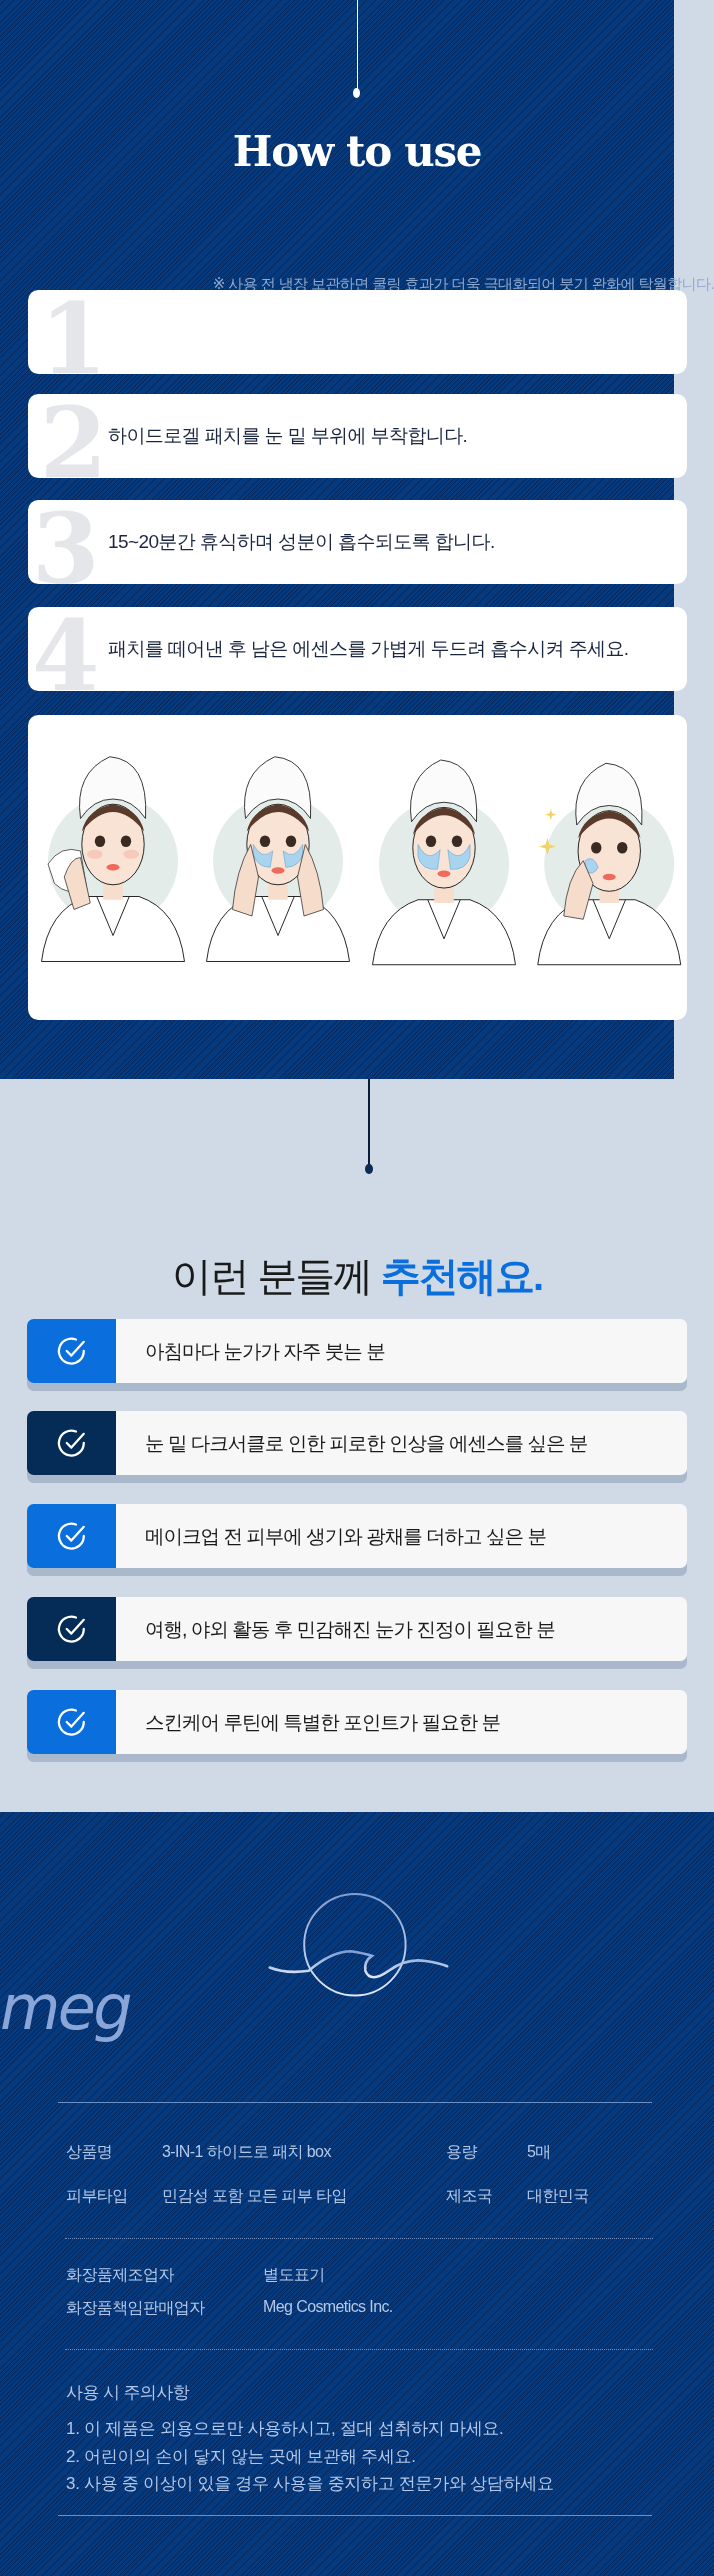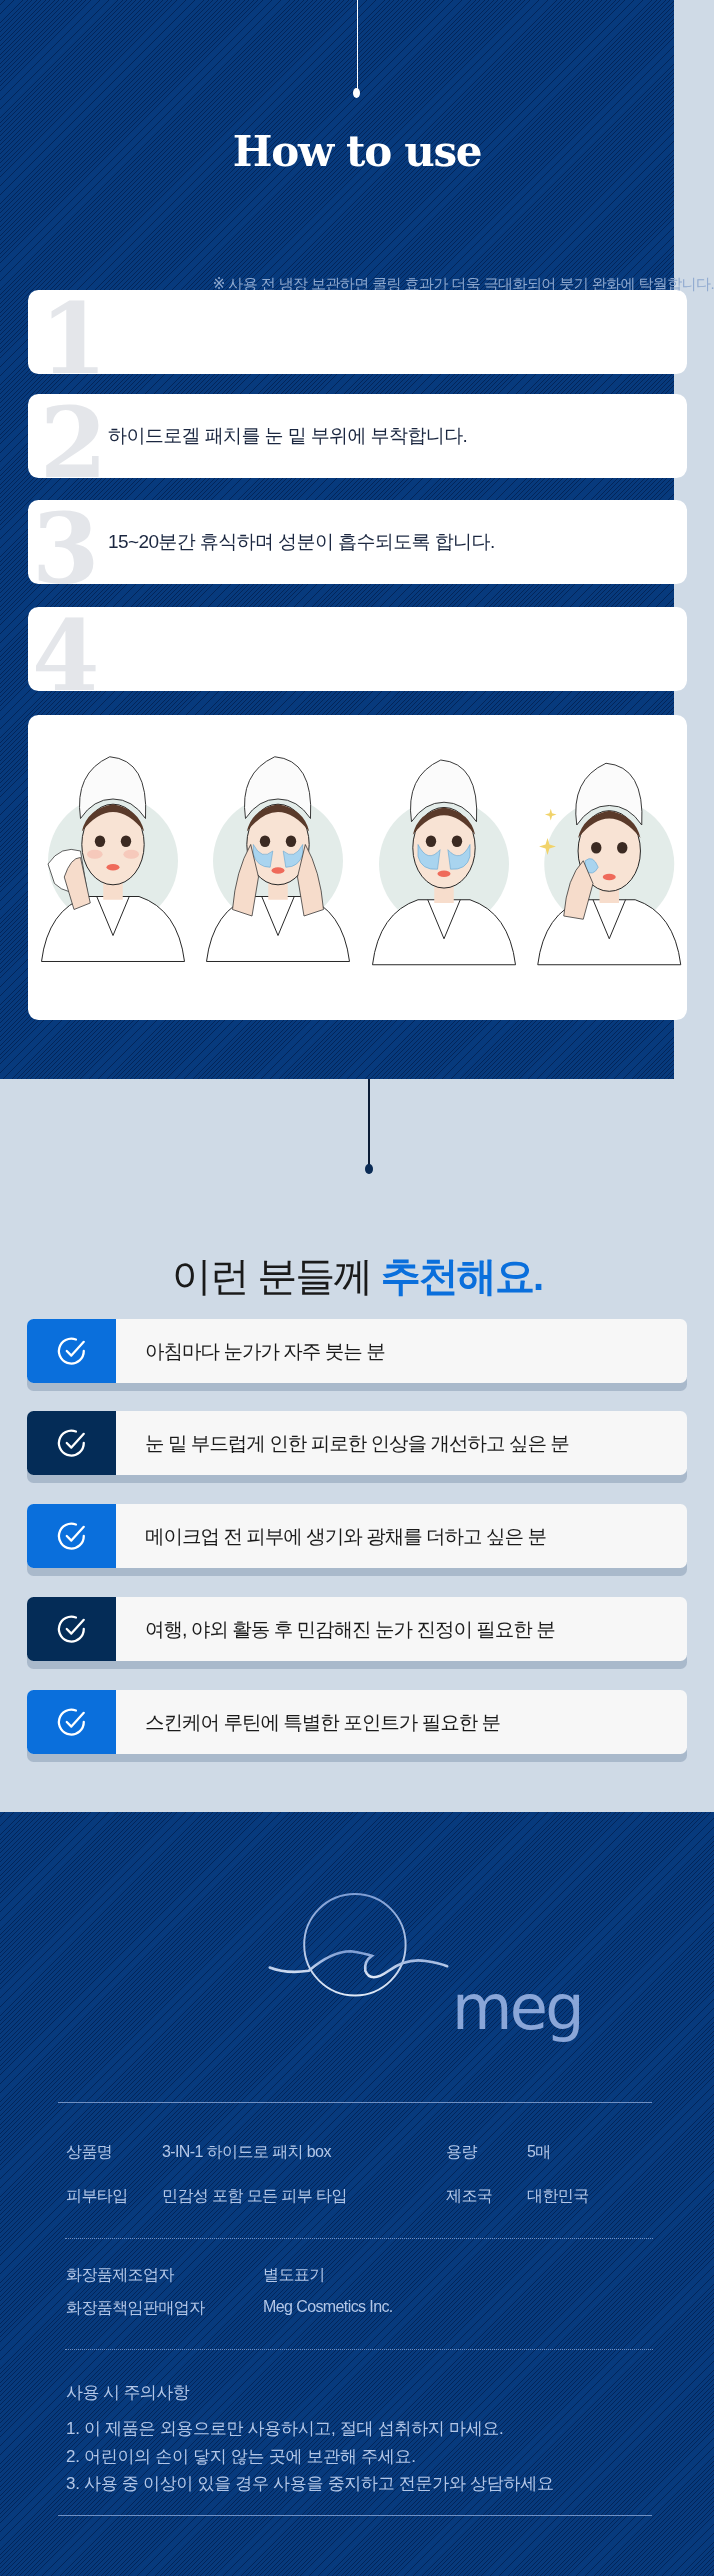--- a/index.html
+++ b/index.html
@@ -29,21 +29,21 @@
   .rec-title { position: absolute; left: 0; top: 170px; width: 714px; text-align: center; font-size: 40px; font-weight: normal; color: #1a1a1a; letter-spacing: -1.9px; }
   .rec-title .accent { color: #0a6fdc; font-weight: bold; }
   .rec-item { position: absolute; left: 27px; width: 660px; height: 72px; }
   .rec-shadow { position: absolute; left: 0; top: 8.4px; width: 660px; height: 64px; background: #a9b9cb; border-radius: 6.5px; }
   .rec-card { position: absolute; left: 0; top: 0; width: 660px; height: 64px; background: #f7f7f7; border-radius: 6.5px; overflow: hidden; }
   .rec-icon { position: absolute; left: 0; top: 0; width: 89px; height: 64px; display: flex; align-items: center; justify-content: center; }
   .rec-text { position: absolute; left: 118px; top: 0; height: 64px; line-height: 64px; font-size: 19.5px; color: #1a1a1a; letter-spacing: -1px; white-space: nowrap; }
   
   .footer { position: relative; width: 714px; height: 764px; }
   .logo { position: absolute; left: 260px; top: 58px; width: 195px; height: 156px; }
-  .logo-text { position: absolute; left: 0; top: 159px; width: 582px; text-align: right; font-size: 62px; color: #8aa6d8; letter-spacing: -2.6px; font-family: "DejaVu Sans", sans-serif; font-weight: normal; }
+  .logo-text { position: absolute; left: 0; top: 159px; width: 582px; text-align: left; font-size: 62px; color: #8aa6d8; letter-spacing: -2.6px; font-family: "DejaVu Sans", sans-serif; font-weight: normal; font-style: italic; }
   .hr-solid { position: absolute; left: 58px; width: 594px; height: 1.3px; background: #6f8fc2; }
   .hr-dot { position: absolute; left: 65px; width: 588px; height: 0; border-top: 1.3px dotted #6f8fc2; }
   .spec { position: absolute; font-size: 16px; color: #b3c7e8; letter-spacing: -0.6px; white-space: nowrap; }
   .spec.label { color: #b3c7e8; }
   .caution-title { position: absolute; left: 66px; top: 569px; font-size: 17px; color: #b3c7e8; letter-spacing: -0.6px; }
   .caution-line { position: absolute; left: 66px; font-size: 17px; color: #b3c7e8; letter-spacing: -0.3px; white-space: nowrap; }
 </style>
 </head>
 <body>
 
@@ -59,20 +59,21 @@
   <div class="step" style="top:394px">
     <span class="step-num">2</span>
     <span class="step-text">하이드로겔 패치를 눈 밑 부위에 부착합니다.</span>
   </div>
   <div class="step" style="top:500px">
     <span class="step-num" style="left:3.9px">3</span>
     <span class="step-text" style="left:80px">15~20분간 휴식하며 성분이 흡수되도록 합니다.</span>
   </div>
   <div class="step" style="top:607px">
     <span class="step-num" style="left:3.9px">4</span>
+    <span class="step-text" style="left:80px">패치를 떼어낸 후 남은 에센스를 가볍게 두드려 흡수시켜 주세요.</span>
   </div>
 
   <div class="illus-box">
 
     <svg class="figure" style="left:6.5px" viewBox="0 0 240 340">
       <circle cx="120" cy="175" r="100" fill="#e3ece9"></circle>
       <path d="M10 330 Q20 250 80 230 L160 230 Q220 250 230 330 Z" fill="#ffffff" stroke="#222" stroke-width="1.5"></path>
       <path d="M95 230 L120 290 L145 230" fill="none" stroke="#222" stroke-width="1.5"></path>
       <rect x="105" y="195" width="30" height="40" fill="#f7ddcc"></rect>
       <ellipse cx="120" cy="150" rx="48" ry="62" fill="#f8e3d4" stroke="#222" stroke-width="1.5"></ellipse>
@@ -157,21 +158,21 @@
   </div>
   <div class="rec-item" style="top:332px">
     <div class="rec-shadow"></div>
     <div class="rec-card">
       <div class="rec-icon" style="background:#042c57">
         <svg width="34" height="34" viewBox="0 0 52 52">
             <path d="M44 26 A19 19 0 1 1 32 8.5" fill="none" stroke="#fff" stroke-width="3.5" stroke-linecap="round"></path>
             <path d="M18 26 L25 33 L44 12" fill="none" stroke="#fff" stroke-width="3.5" stroke-linecap="round" stroke-linejoin="round"></path>
           </svg>
       </div>
-      <span class="rec-text">눈 밑 부드럽게 인한 피로한 인상을 개선하고 싶은 분</span>
+      <span class="rec-text">눈 밑 다크서클로 인한 피로한 인상을 에센스를 싶은 분</span>
     </div>
   </div>
   <div class="rec-item" style="top:425px">
     <div class="rec-shadow"></div>
     <div class="rec-card">
       <div class="rec-icon" style="background:#0a6fdc">
         <svg width="34" height="34" viewBox="0 0 52 52">
             <path d="M44 26 A19 19 0 1 1 32 8.5" fill="none" stroke="#fff" stroke-width="3.5" stroke-linecap="round"></path>
             <path d="M18 26 L25 33 L44 12" fill="none" stroke="#fff" stroke-width="3.5" stroke-linecap="round" stroke-linejoin="round"></path>
           </svg>

